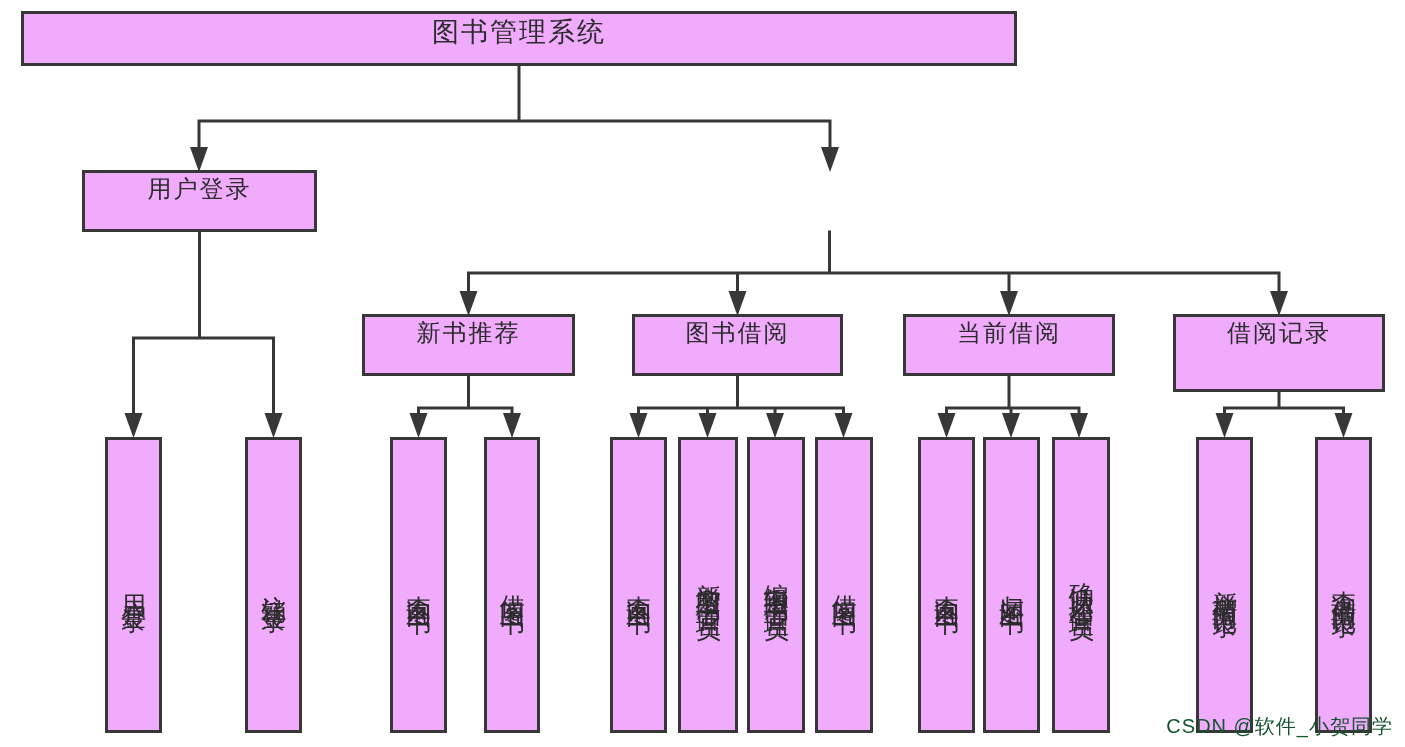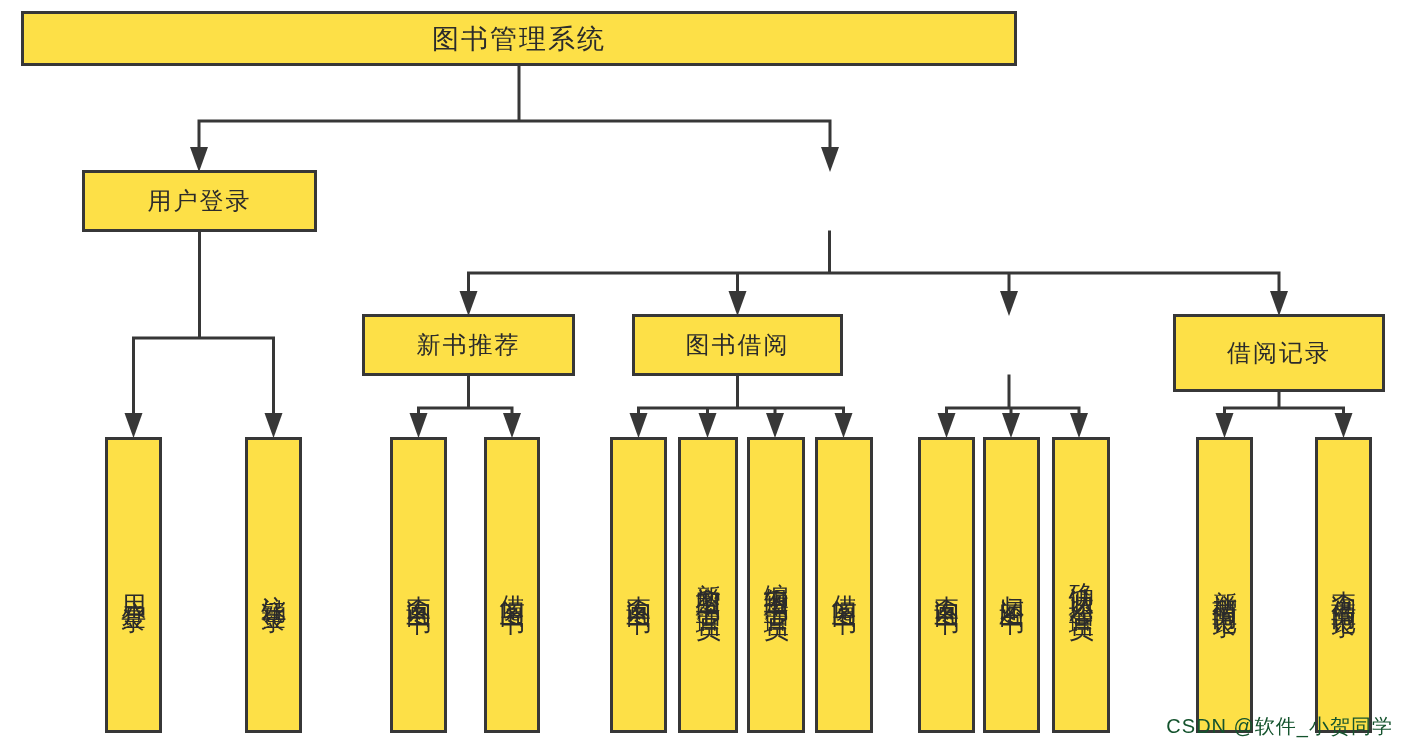--- a/index.html
+++ b/index.html
@@ -7,22 +7,22 @@
     width:1405px; height:747px;
     font-family:"Liberation Sans","DejaVu Sans",sans-serif;
   }
   .canvas {
     position:relative; width:1405px; height:747px;
     background:#ffffff; overflow:hidden;
   }
   svg.connectors { position:absolute; left:0; top:0; z-index:0; }
   .node {
     position:absolute; box-sizing:border-box;
-    background:#fde047; border:3px solid #373737;
-    display:flex; align-items:center; justify-content:center;
+    background:#f0abfc; border:3px solid #373737;
+    display:flex; justify-content:center;
     color:#2b2b2b; z-index:1; text-align:center;
   }
   .root-label { font-size:27px; letter-spacing:2px; }
   .hlabel { font-size:24px; letter-spacing:2px; }
   .vnode span {
     writing-mode:vertical-rl; text-orientation:mixed;
     font-size:25px; letter-spacing:5px; line-height:1.1;
   }
   .watermark {
     position:absolute; right:12px; bottom:7px; z-index:5;
@@ -75,20 +75,23 @@
   <div class="node" style="left:82px;top:170px;width:235px;height:62px">
     <span class="hlabel">用户登录</span>
   </div>
 
   <div class="node" style="left:362px;top:314px;width:213px;height:62px">
     <span class="hlabel">新书推荐</span>
   </div>
   <div class="node" style="left:632px;top:314px;width:211px;height:62px">
     <span class="hlabel">图书借阅</span>
   </div>
+  <div class="node" style="left:903px;top:314px;width:212px;height:62px">
+    <span class="hlabel">当前借阅</span>
+  </div>
   <div class="node" style="left:1173px;top:314px;width:212px;height:78px">
     <span class="hlabel">借阅记录</span>
   </div>
 
   <div class="node vnode" style="left:105px;top:437px;width:57px;height:296px">
     <span>用户登录</span>
   </div>
   <div class="node vnode" style="left:245px;top:437px;width:57px;height:296px">
     <span>注销登录</span>
   </div>

